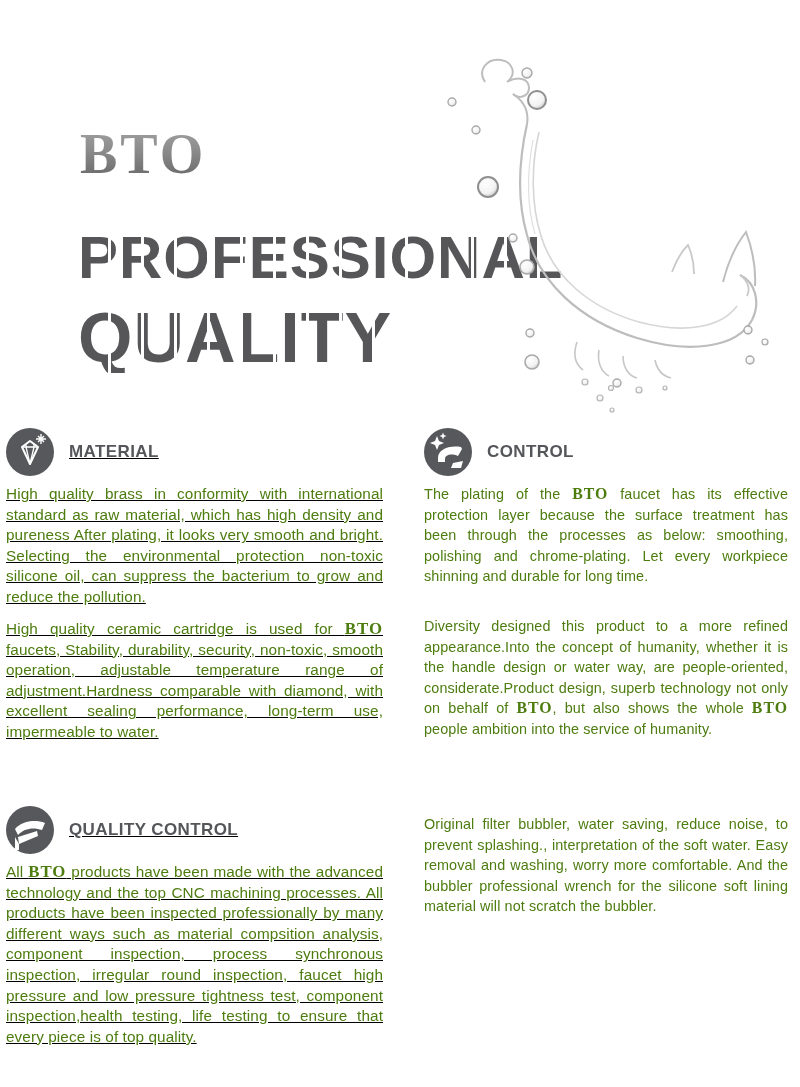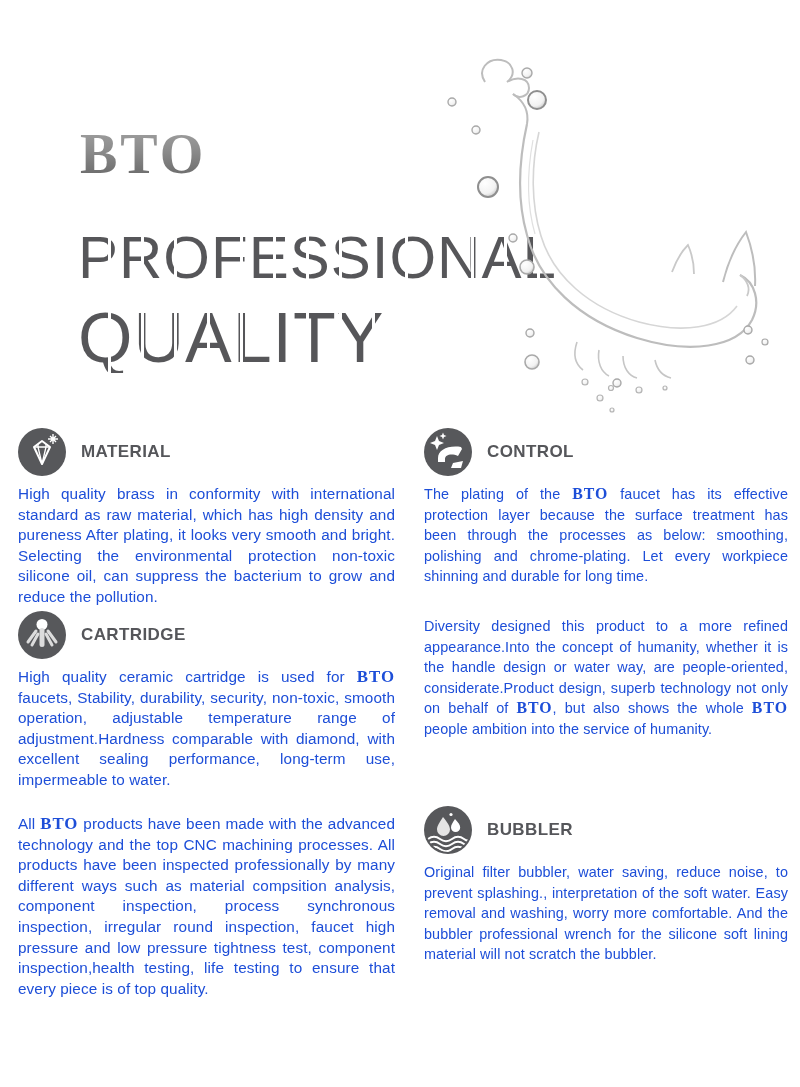--- a/index.html
+++ b/index.html
@@ -18,50 +18,50 @@
   }
   @supports ((-webkit-background-clip:text) or (background-clip:text)) {
     .brand-logo {
       background:linear-gradient(180deg,#a6a6a6 0%, #8b8b8b 45%, #606060 100%);
       -webkit-background-clip:text; background-clip:text; color:transparent;
       text-shadow:none;
     }
   }
   .stencil {
     position:absolute; left:78px;
-    font-weight:400; color:#565659; letter-spacing:1px; line-height:1;
+    font-weight:700; color:#565659; letter-spacing:1px; line-height:1;
   }
   @supports ((-webkit-background-clip:text) or (background-clip:text)) {
     .stencil {
       background:repeating-linear-gradient(90deg, #565659 0px, #565659 30px, #ffffff 30px, #ffffff 33px);
       -webkit-background-clip:text; background-clip:text; color:transparent;
     }
   }
   .stencil.line1 { top:228px; font-size:60px; }
   .stencil.line2 { top:303px; font-size:70px; }
 
   
   .splash { position:absolute; left:425px; top:20px; }
 
   
   .sec { position:absolute; }
-  .sec.left  { left:18px;  width:377px; }
+  .sec.left  { left:6px;  width:377px;text-decoration:underline; }
   .sec.right { left:424px; width:364px; }
   .sec-head { display:flex; align-items:center; height:48px; }
   .icon-circle {
     width:48px; height:48px; border-radius:50%;
     background:#57585b; flex:0 0 48px;
     display:flex; align-items:center; justify-content:center;
   }
   .sec-title {
     margin-left:15px; font-size:17px; font-weight:bold;
     color:#55565a; letter-spacing:0.4px;
   }
   .sec-body {
-    margin-top:8px; color:#1d4ed8; text-align:justify;
+    margin-top:8px; color:#4d7c0f; text-align:justify;
     letter-spacing:0.1px;
   }
   .left  .sec-body { font-size:15.3px; line-height:20.6px; }
   .right .sec-body { font-size:14.4px; line-height:20.6px; }
   .brand {
     font-family:"Liberation Serif", serif; font-weight:bold;
     letter-spacing:1px; font-size:1.1em;
   }
 </style>
 </head>
@@ -141,56 +141,36 @@
         <path d="M11 13 L13 8 L15 13 L20 15 L15 17 L13 22 L11 17 L6 15 Z" fill="#ffffff"></path>
         <path d="M18 7 L19 4.5 L20 7 L22.5 8 L20 9 L19 11.5 L18 9 L15.5 8 Z" fill="#ffffff"></path>
       </svg>
     </div>
     <h2 class="sec-title">CONTROL</h2>
   </div>
   <p class="sec-body"><span>The plating of the </span><span class="brand">BTO</span><span> faucet has its effective protection layer because the surface treatment has been through the processes as below: smoothing, polishing and chrome-plating. Let every workpiece shinning and durable for long time.</span></p>
 </section>
 
 <section class="sec left" style="top:611px">
-  <div class="sec-head">
-    <div class="icon-circle">
-      <svg width="48" height="48" viewBox="0 0 48 48">
-        <circle cx="24" cy="13.5" r="5.5" fill="#ffffff"></circle>
-        <rect x="21.5" y="17" width="5" height="19" rx="2.5" fill="#dcdcdc"></rect>
-        <path d="M18 20 L10 31 M20 23 L14 34 M30 20 L38 31 M28 23 L34 34" stroke="#dcdcdc" stroke-width="3" stroke-linecap="round"></path>
-      </svg>
-    </div>
-    <h2 class="sec-title">CARTRIDGE</h2>
-  </div>
   <p class="sec-body"><span>High quality ceramic cartridge is used for </span><span class="brand">BTO</span><span> faucets, Stability, durability, security, non-toxic, smooth operation, adjustable temperature range of adjustment.Hardness comparable with diamond, with excellent sealing performance, long-term use, impermeable to water.</span></p>
 </section>
 
 <section class="sec right" style="top:608px">
   <p class="sec-body"><span>Diversity designed this product to a more refined appearance.Into the concept of humanity, whether it is the handle design or water way, are people-oriented, considerate.Product design, superb technology not only on behalf of </span><span class="brand">BTO</span><span>, but also shows the whole </span><span class="brand">BTO</span><span> people ambition into the service of humanity.</span></p>
 </section>
 
 <section class="sec left" style="top:806px">
+  <div class="sec-head">
+    <div class="icon-circle">
+      <svg width="48" height="48" viewBox="0 0 48 48">
+        <path d="M9 23 C16 15 29 13 39 17 L36 24 C28 21 18 22 12 29 Z" fill="#ffffff"></path>
+        <path d="M12 31 L31 25 L32 30 L13 38 Z" fill="#ffffff"></path>
+        <path d="M13 38 L13 44 L9 44 L9 31 Z" fill="#ffffff"></path>
+      </svg>
+    </div>
+    <h2 class="sec-title">QUALITY CONTROL</h2>
+  </div>
   <p class="sec-body"><span>All </span><span class="brand">BTO</span><span> products have been made with the advanced technology and the top CNC machining processes. All products have been inspected professionally by many different ways such as material compsition analysis, component inspection, process synchronous inspection, irregular round inspection, faucet high pressure and low pressure tightness test, component inspection,health testing, life testing to ensure that every piece is of top quality.</span></p>
 </section>
 
 <section class="sec right" style="top:806px">
-  <div class="sec-head">
-    <div class="icon-circle">
-      <svg width="48" height="48" viewBox="0 0 48 48">
-        <defs>
-          <clipPath id="circClip">
-              <circle cx="24" cy="24" r="22"></circle>
-            </clipPath>
-        </defs>
-        <path d="M19 11 C15.5 16.5 13 20 13 23.5 A6.5 6.5 0 0 0 26 23.5 C26 20 23 16 19 11 Z" fill="#e4e4e4"></path>
-        <path d="M31 13 C28.6 16.8 27 19 27 21.4 A4.6 4.6 0 0 0 36.2 21.4 C36.2 19 34.2 16.4 31 13 Z" fill="#ffffff"></path>
-        <circle cx="27" cy="8.5" r="1.6" fill="#ffffff"></circle>
-        <g clip-path="url(#circClip)">
-          <path d="M4 33 C8 30 12 30 16 33 C20 36 24 36 28 33 C32 30 36 30 40 33 C42.5 35 45 35 47 33.5" stroke="#ffffff" stroke-width="2" fill="none"></path>
-          <path d="M4 38 C8 35 12 35 16 38 C20 41 24 41 28 38 C32 35 36 35 40 38 C42.5 40 45 40 47 38.5" stroke="#ffffff" stroke-width="2" fill="none"></path>
-          <path d="M4 43 C8 40 12 40 16 43 C20 46 24 46 28 43 C32 40 36 40 40 43 C42.5 45 45 45 47 43.5" stroke="#ffffff" stroke-width="2" fill="none"></path>
-        </g>
-      </svg>
-    </div>
-    <h2 class="sec-title">BUBBLER</h2>
-  </div>
   <p class="sec-body"><span>Original filter bubbler, water saving, reduce noise, to prevent splashing., interpretation of the soft water. Easy removal and washing, worry more comfortable. And the bubbler professional wrench for the silicone soft lining material will not scratch the bubbler.</span></p>
 </section>
 
 </body></html>

